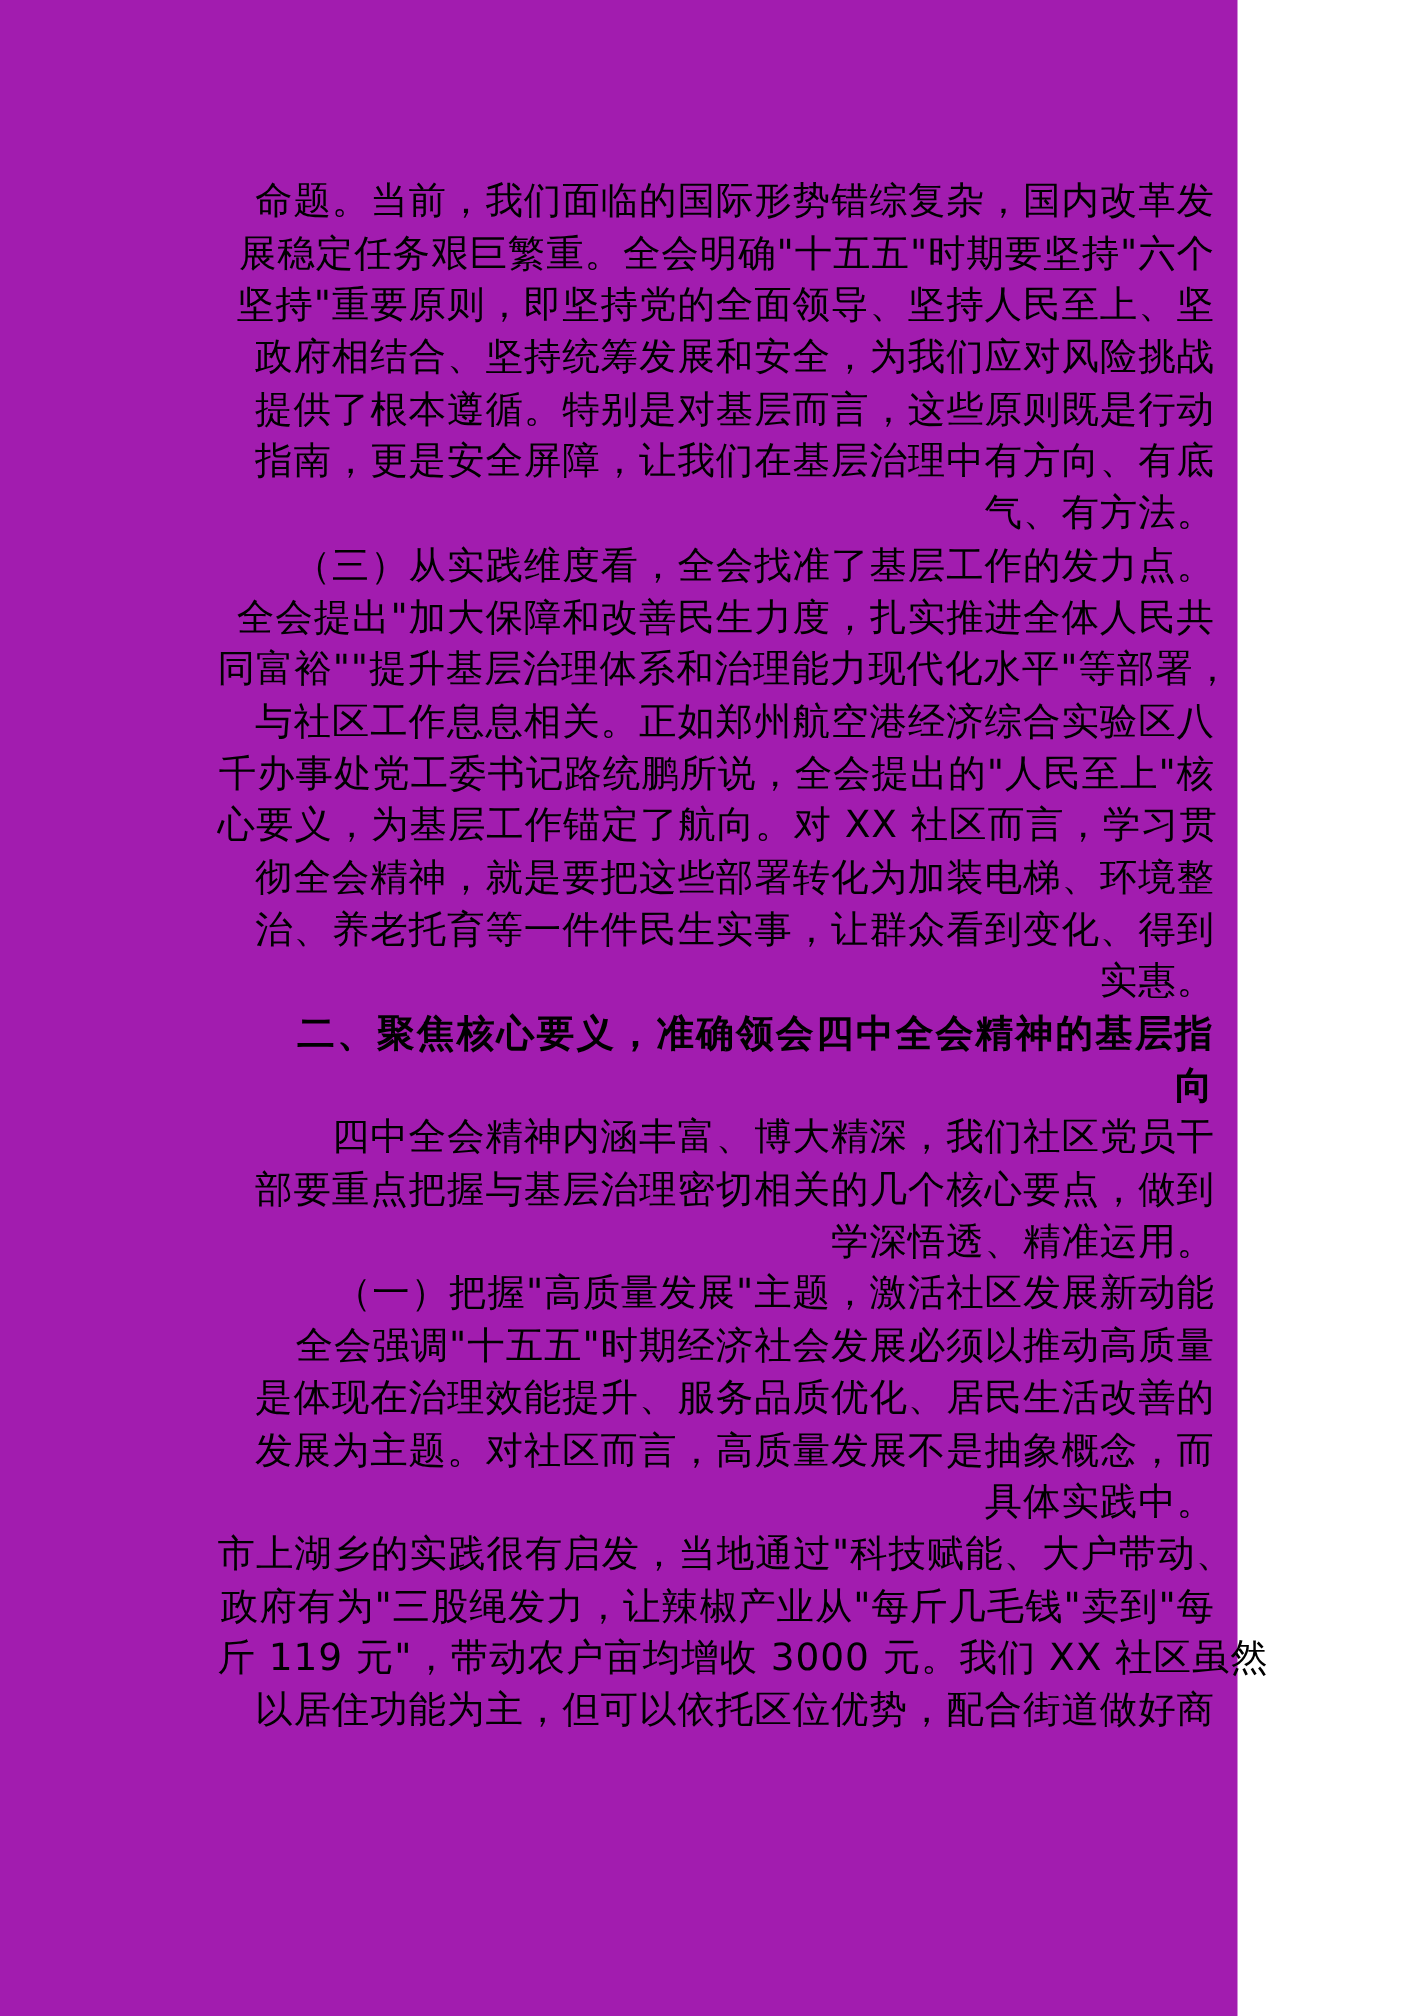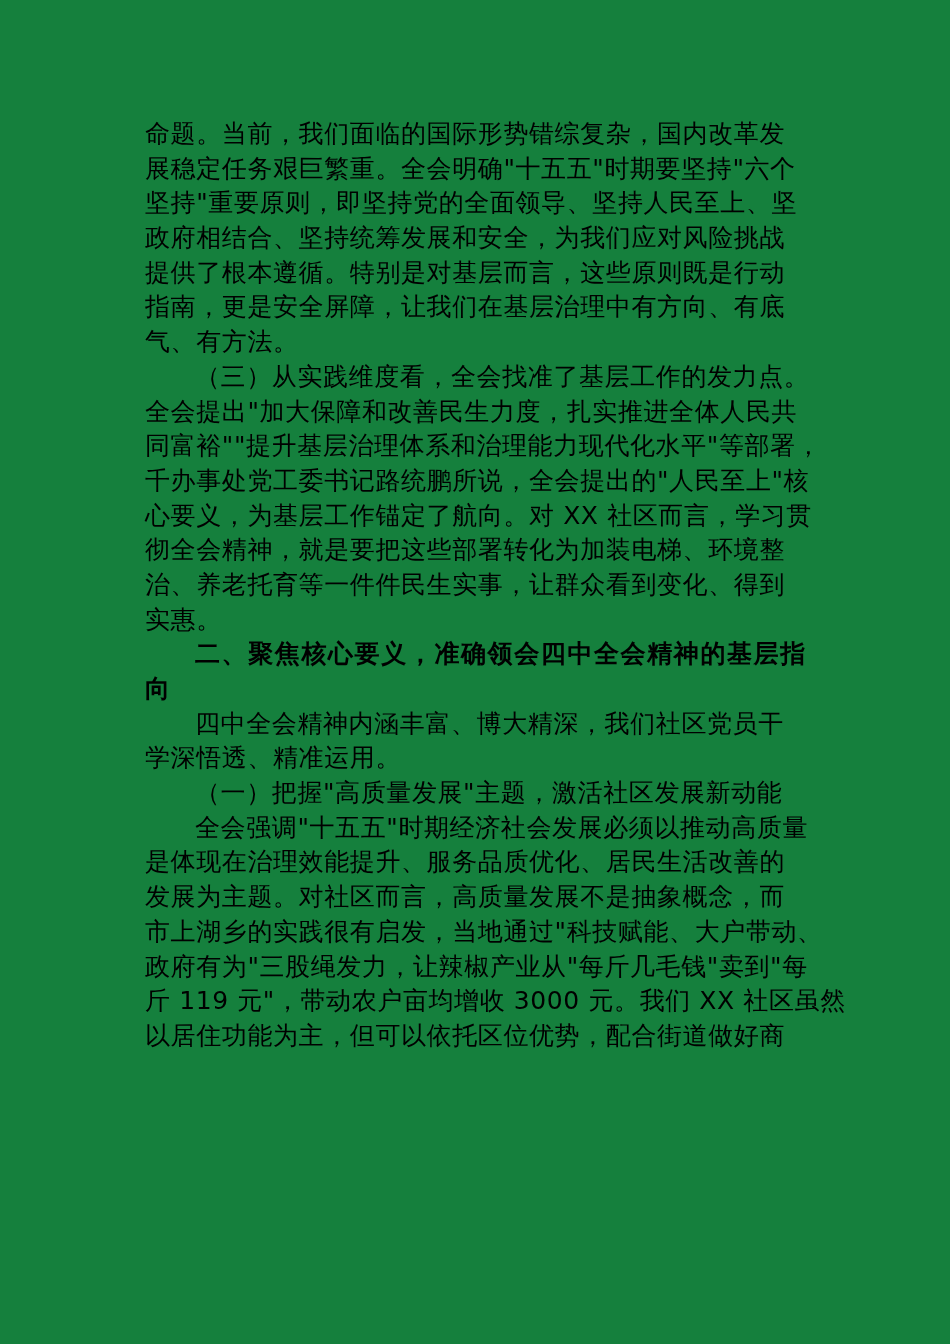--- a/index.html
+++ b/index.html
@@ -10,23 +10,24 @@
     body {
       width: 950px;
       height: 1344px;
       position: relative;
       overflow: hidden;
     }
     .page {
       position: absolute;
       left: 0;
       top: 0;
-      width: 950px;
+      width: 825px;
       height: 1344px;
-      background: #15803d;
+      background: #a21caf;
+      text-align: right;
     }
     .content {
       position: absolute;
       left: 145px;
       top: 117px;
       width: 665px;
       color: #000000;
       font-family: "DejaVu Sans", "Liberation Sans", sans-serif;
       font-size: 25px;
       line-height: 34.7px;
@@ -58,45 +59,48 @@
       <span class="line">政府相结合、坚持统筹发展和安全，为我们应对风险挑战</span>
       <span class="line">提供了根本遵循。特别是对基层而言，这些原则既是行动</span>
       <span class="line">指南，更是安全屏障，让我们在基层治理中有方向、有底</span>
       <span class="line">气、有方法。</span>
     </div>
 
     <div>
       <span class="line indent">（三）从实践维度看，全会找准了基层工作的发力点。</span>
       <span class="line">全会提出"加大保障和改善民生力度，扎实推进全体人民共</span>
       <span class="line">同富裕""提升基层治理体系和治理能力现代化水平"等部署，</span>
+      <span class="line">与社区工作息息相关。正如郑州航空港经济综合实验区八</span>
       <span class="line">千办事处党工委书记路统鹏所说，全会提出的"人民至上"核</span>
       <span class="line">心要义，为基层工作锚定了航向。对 XX 社区而言，学习贯</span>
       <span class="line">彻全会精神，就是要把这些部署转化为加装电梯、环境整</span>
       <span class="line">治、养老托育等一件件民生实事，让群众看到变化、得到</span>
       <span class="line">实惠。</span>
     </div>
 
     <div>
       <span class="line indent heading">二、聚焦核心要义，准确领会四中全会精神的基层指</span>
       <span class="line heading">向</span>
     </div>
 
     <div>
       <span class="line indent">四中全会精神内涵丰富、博大精深，我们社区党员干</span>
+      <span class="line">部要重点把握与基层治理密切相关的几个核心要点，做到</span>
       <span class="line">学深悟透、精准运用。</span>
     </div>
 
     <div>
       <span class="line indent">（一）把握"高质量发展"主题，激活社区发展新动能</span>
     </div>
 
     <div>
       <span class="line indent">全会强调"十五五"时期经济社会发展必须以推动高质量</span>
       <span class="line">是体现在治理效能提升、服务品质优化、居民生活改善的</span>
       <span class="line">发展为主题。对社区而言，高质量发展不是抽象概念，而</span>
+      <span class="line">具体实践中。</span>
     </div>
 
     <div>
       <span class="line">市上湖乡的实践很有启发，当地通过"科技赋能、大户带动、</span>
       <span class="line">政府有为"三股绳发力，让辣椒产业从"每斤几毛钱"卖到"每</span>
       <span class="line">斤 119 元"，带动农户亩均增收 3000 元。我们 XX 社区虽然</span>
       <span class="line">以居住功能为主，但可以依托区位优势，配合街道做好商</span>
     </div>
 
   </div>

